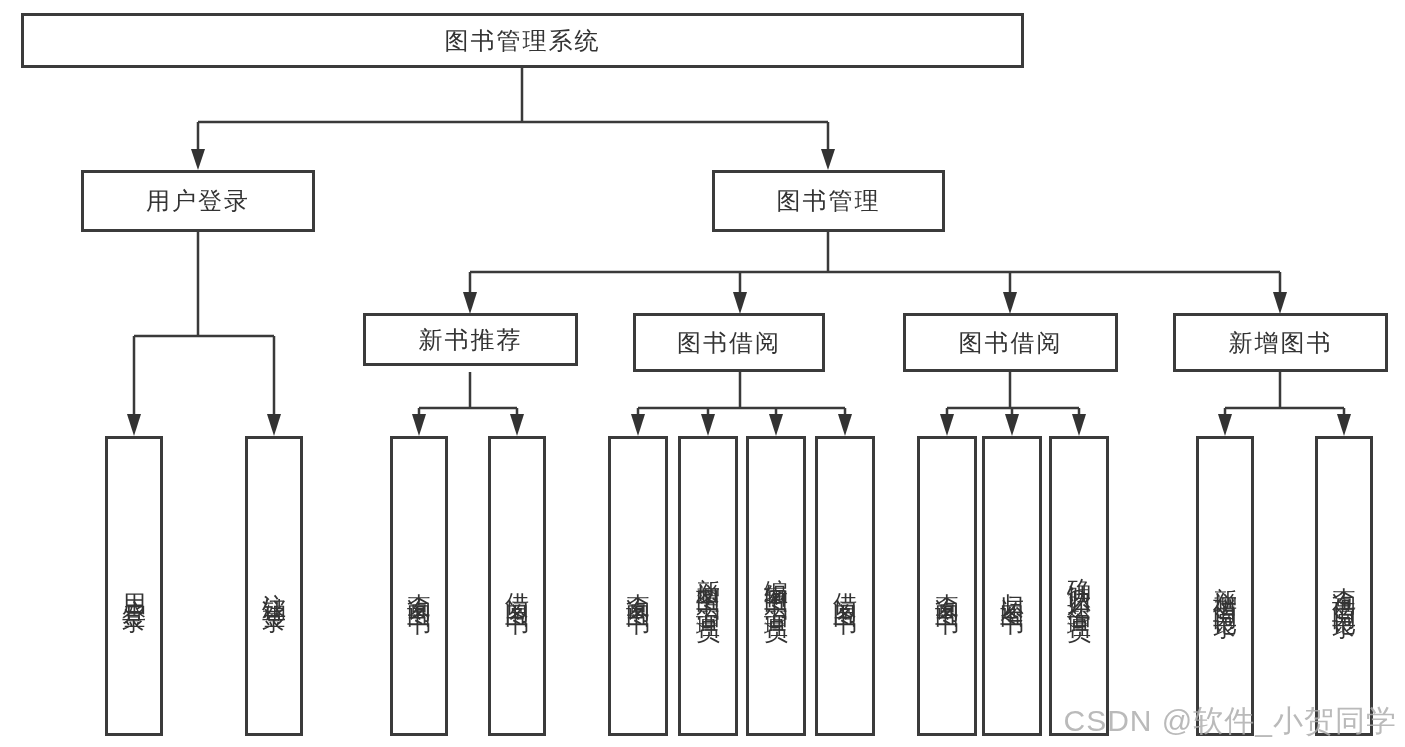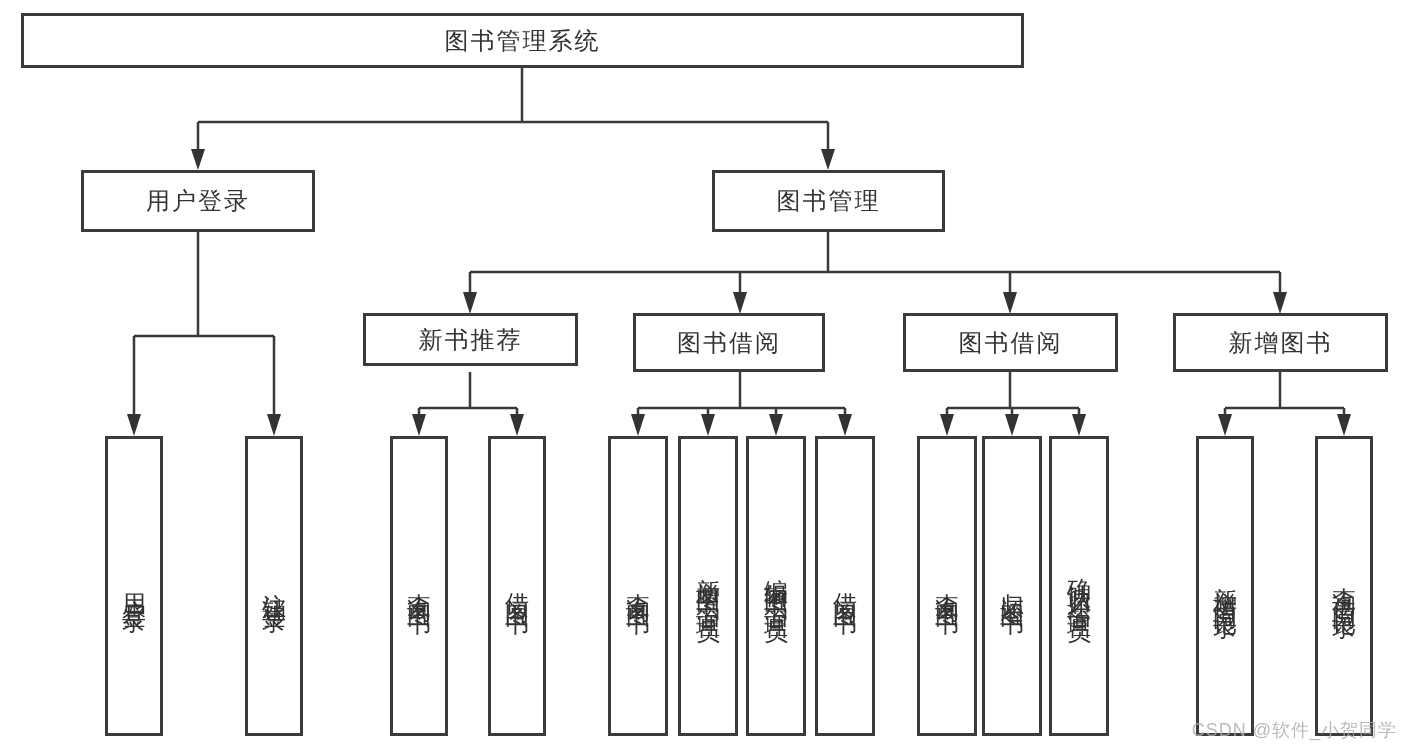--- a/index.html
+++ b/index.html
@@ -31,21 +31,21 @@
     writing-mode:vertical-rl;
     text-orientation:mixed;
     letter-spacing:6px;
     font-size:24px;
     line-height:1;
   }
   .watermark{
     position:absolute;
     right:8px;
     bottom:5px;
-    font-size:18px;
+    font-size:30px;
     color:#aeaeae;
     letter-spacing:1px;
     z-index:5;
     opacity:.85;
     white-space:nowrap;
   }
 </style>
 </head>
 <body>
 

